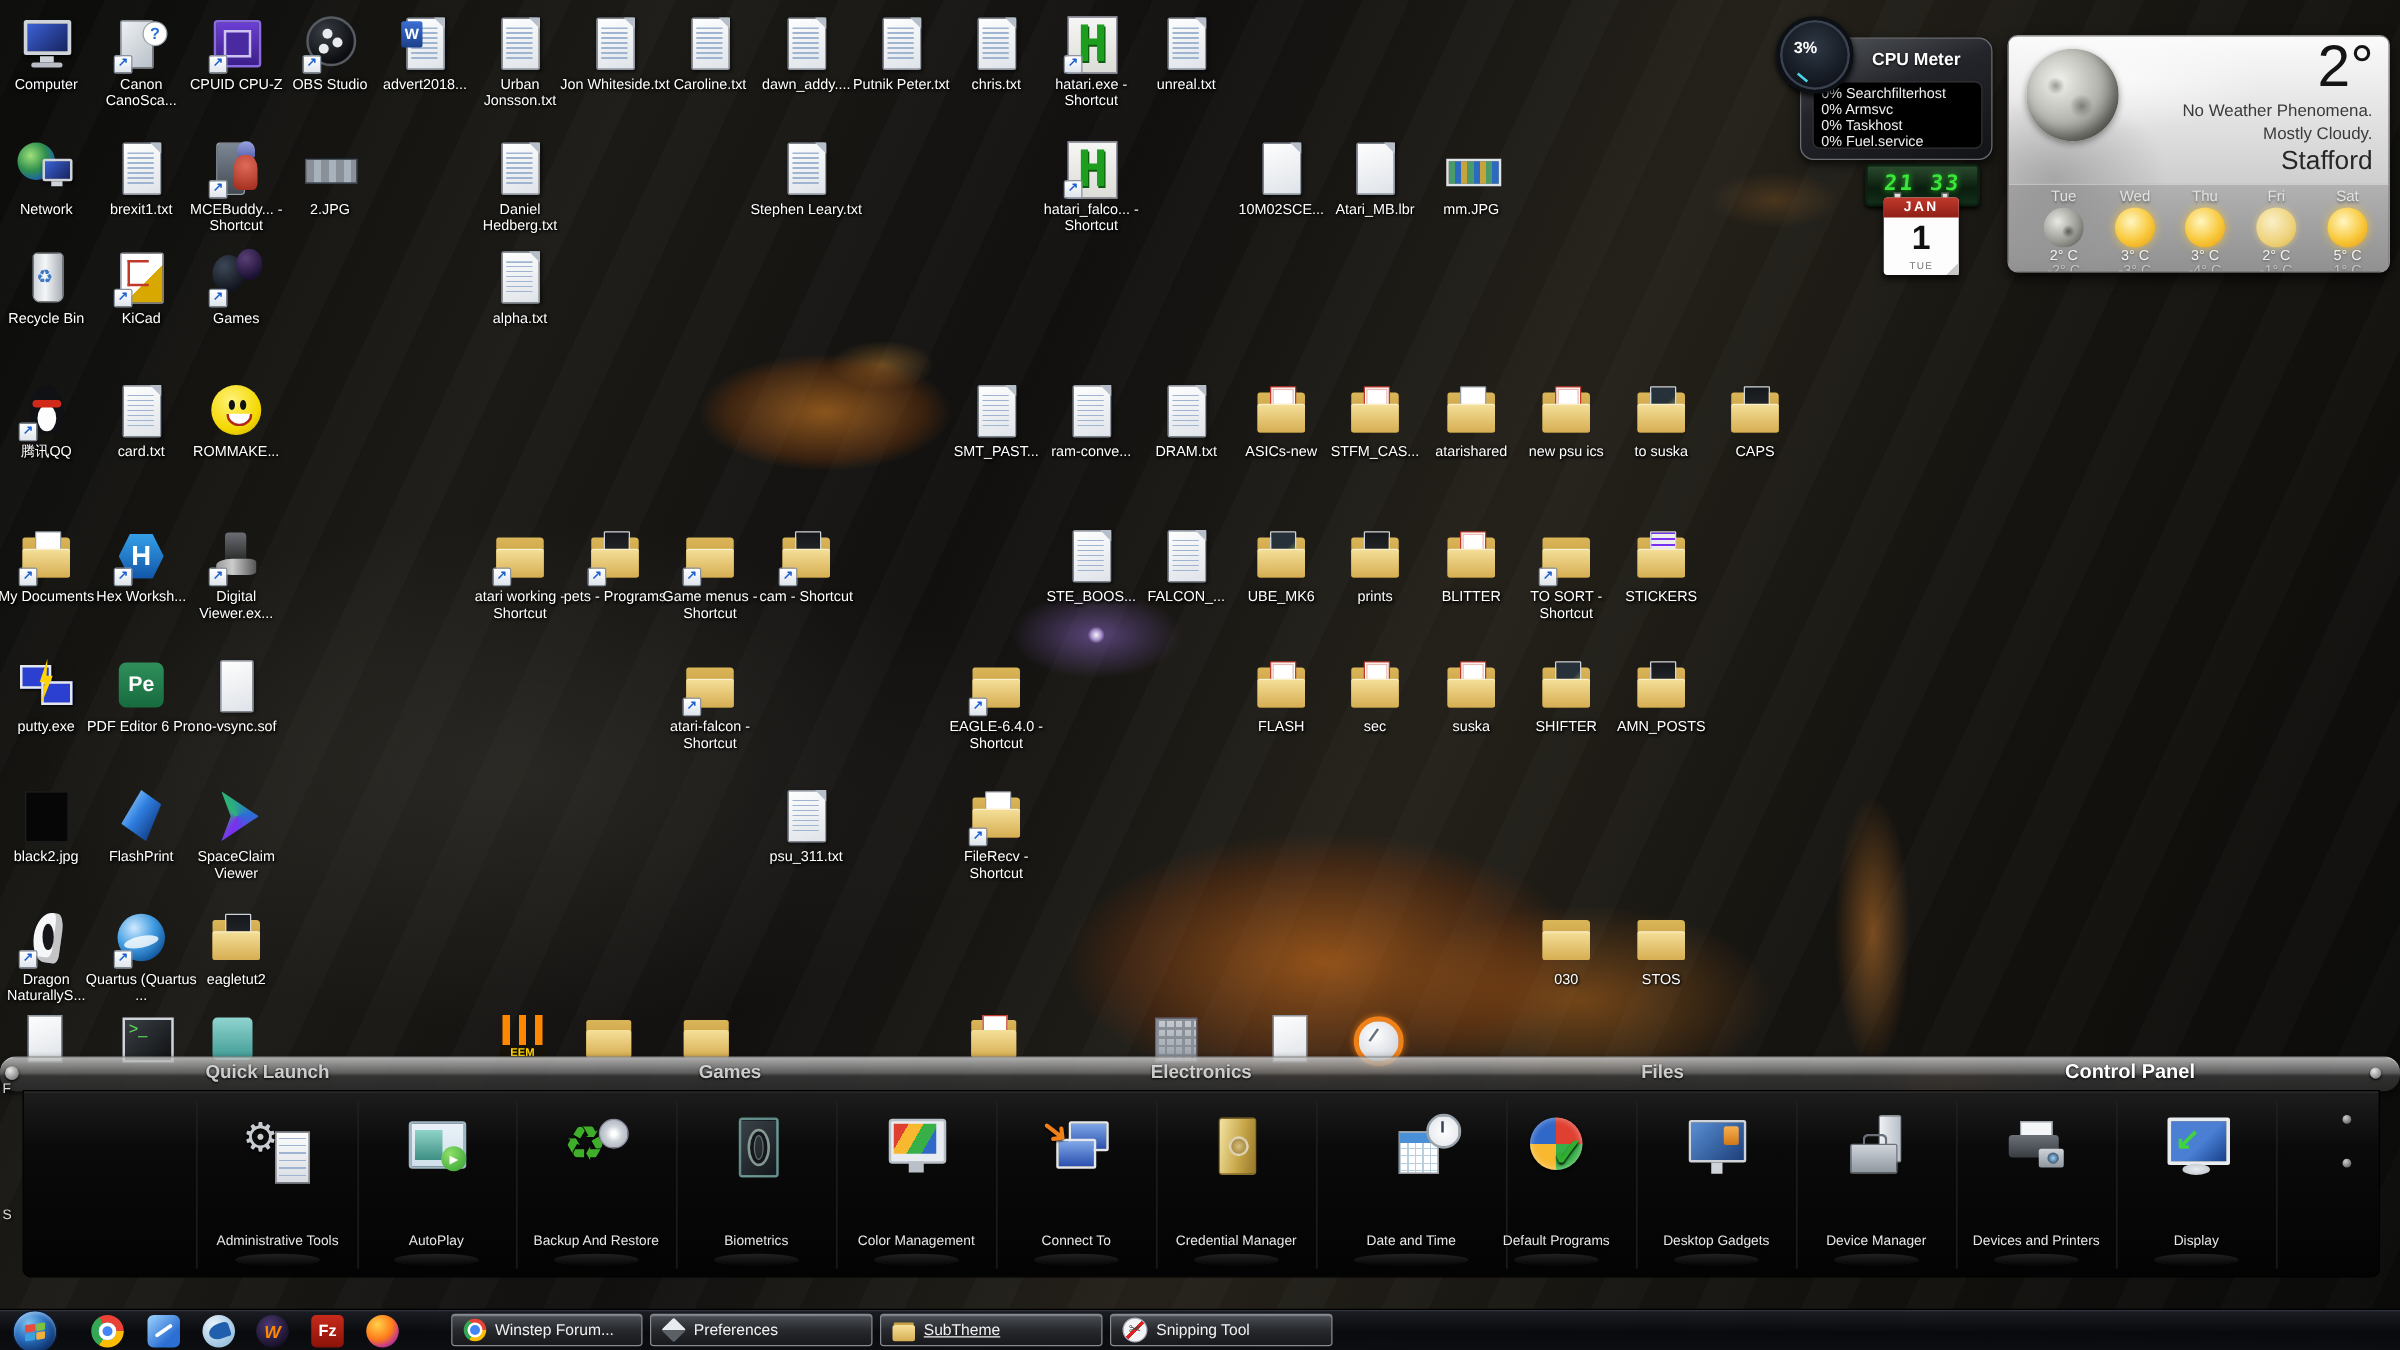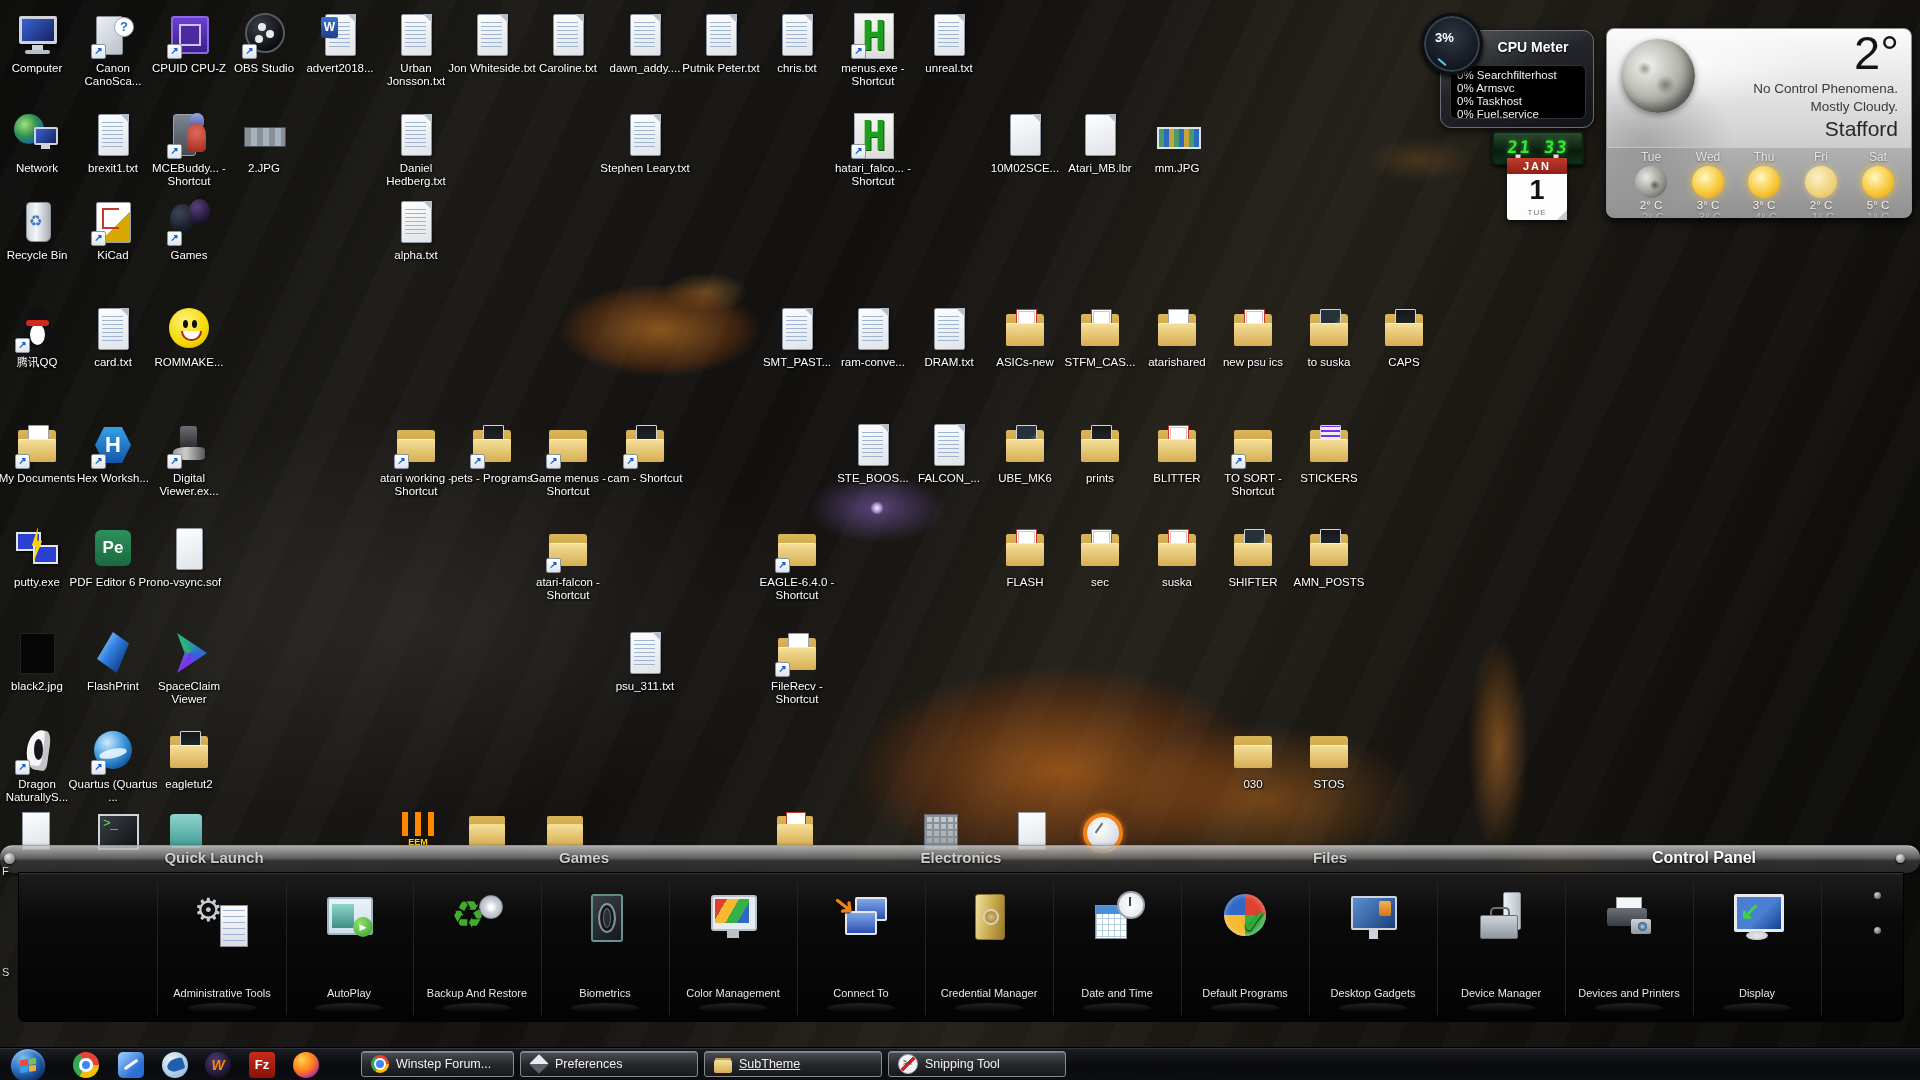--- a/index.html
+++ b/index.html
@@ -405,21 +405,21 @@
           <i class="lines"></i>
           <i class="fold"></i>
         </div>
         <div class="ilabel">chris.txt</div>
       </div>
       <div class="dicon" style="left: 828px; top: 12px;">
         <div class="ig k-greenH">
           <i class="gh">H</i>
           <span class="sc">↗</span>
         </div>
-        <div class="ilabel">menus.exe - Shortcut</div>
+        <div class="ilabel">hatari.exe - Shortcut</div>
       </div>
       <div class="dicon" style="left: 904px; top: 12px;">
         <div class="ig k-textdoc">
           <i class="sheet"></i>
           <i class="lines"></i>
           <i class="fold"></i>
         </div>
         <div class="ilabel">unreal.txt</div>
       </div>
       <div class="dicon" style="left: -8px; top: 112px;">
@@ -909,21 +909,21 @@
     <i class="pin p1"></i>
     <i class="pin p2"></i>
     <div id="cal-month">JAN</div>
     <div id="cal-day">1</div>
     <div id="cal-wd">TUE</div>
     <div id="cal-fold"></div>
   </div>
   <div class="gadget" id="weather">
     <div id="w-moon"></div>
     <div id="w-temp">2°</div>
-    <div id="w-cond1">No Control Phenomena.</div>
+    <div id="w-cond1">No Weather Phenomena.</div>
     <div id="w-cond2">Mostly Cloudy.</div>
     <div id="w-loc">Stafford</div>
     <div id="w-strip">
         <div class="fc-col" style="left: 16px;">
           <div class="fc-day">Tue</div>
           <div class="fc-icon w-cloudy-moon"></div>
           <div class="fc-hi">2° C</div>
           <div class="fc-lo">-2° C</div>
         </div>
         <div class="fc-col" style="left: 73px;">
@@ -1053,21 +1053,21 @@
         <div class="cp-ref"></div>
       </div>
       <div class="cp-item cp-cred" style="left: 906px;">
         <div class="cpi">
           <i class="safe"></i>
           <i class="dial"></i>
         </div>
         <div class="cp-label">Credential Manager</div>
         <div class="cp-ref"></div>
       </div>
-      <div class="cp-item cp-date" style="left: 1034px;">
+      <div class="cp-item cp-date" style="left: 1034px; padding-left: 24px;">
         <div class="cpi">
           <i class="cal"></i>
           <i class="clk"></i>
           <i class="hand"></i>
         </div>
         <div class="cp-label">Date and Time</div>
         <div class="cp-ref"></div>
       </div>
       <div class="cp-item cp-default" style="left: 1162px;">
         <div class="cpi">

